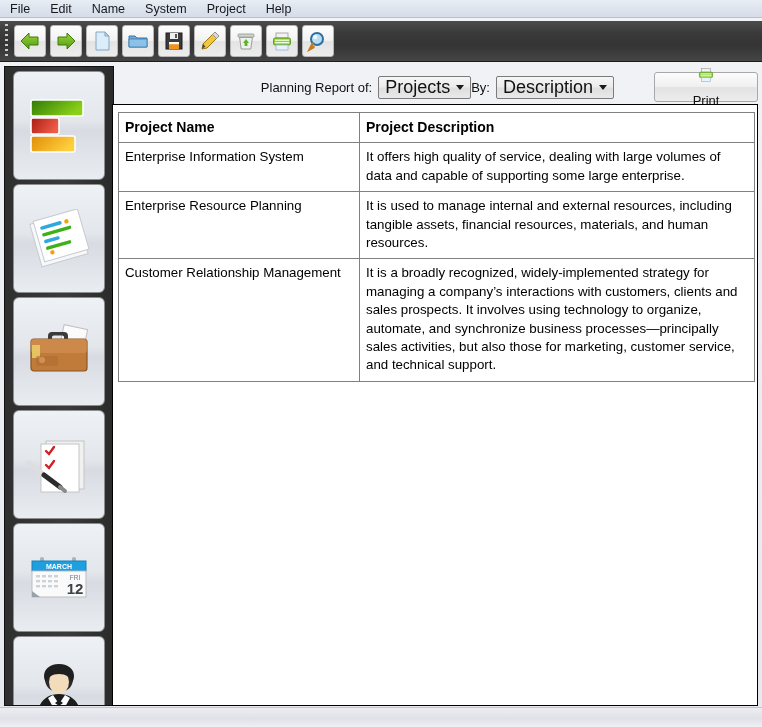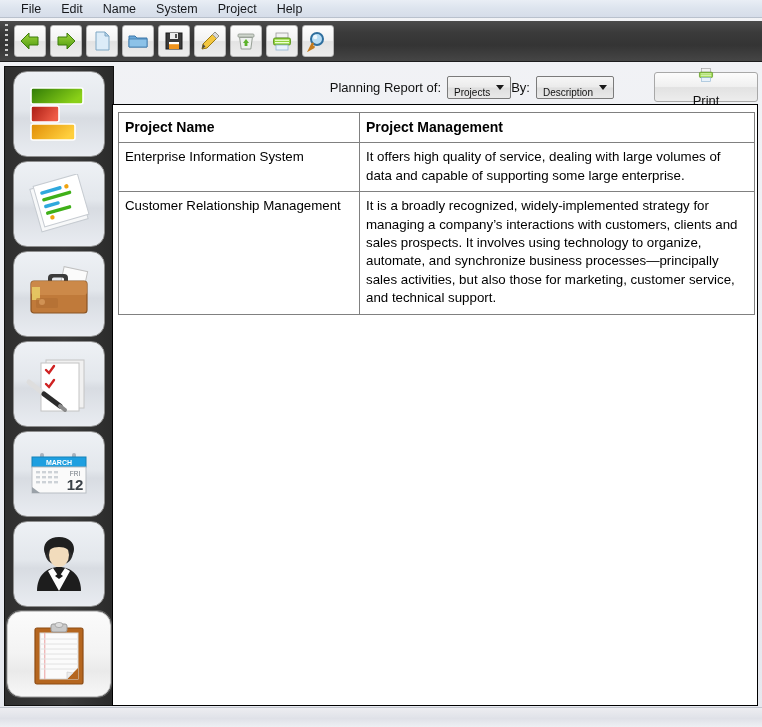--- a/index.html
+++ b/index.html
@@ -17,21 +17,21 @@
     background: linear-gradient(to bottom, #f2f3f6 0%, #e6e8ee 100%);
   }
 
   
   .menubar {
     position: absolute; left: 0; top: 0;
     width: 762px; height: 18px;
     background: linear-gradient(to bottom, #e9eef5 0%, #dde4ee 50%, #d6dde9 100%);
     border-bottom: 1px solid #b9c1cd;
     display: flex; align-items: center;
-    padding-left: 11px;
+    padding-left: 0;
   }
   .menu-item {
     font-size: 12.5px;
     color: #16181c;
     padding: 2px 10px;
     cursor: default;
     white-space: nowrap;
   }
 
   
@@ -68,24 +68,24 @@
   .sidebar {
     position: absolute; left: 4px; top: 66px;
     width: 110px; height: 640px;
     background: linear-gradient(to right, #2f2f2f 0%, #3b3b3b 55%, #2b2b2b 100%);
     border: 1px solid #111;
     padding-top: 4px;
     overflow: hidden;
   }
   .side-item {
     position: relative;
-    width: 92px; height: 86px;
+    width: 92px; height: 109px;
     margin: 0 auto 4px auto;
     border: 1px solid #8e8e8e;
-    border-radius: 14px;
+    border-radius: 6px;
     background: linear-gradient(to bottom, #eef1f5 0%, #e3e7ec 45%, #d8dce2 55%, #e9ecf1 100%);
     display: flex; align-items: center; justify-content: center;
     cursor: default;
   }
   .side-item.selected {
     width: 104px;
     margin-left: 2px;
     border: 1px solid #c9c9c9;
     background: linear-gradient(to bottom, #fbfbfb 0%, #f3f3f3 50%, #eaeaea 70%, #f7f7f7 100%);
     box-shadow: 0 0 0 1px rgba(255,255,255,0.25);
@@ -103,23 +103,23 @@
     margin-right: 6px;
     white-space: nowrap;
   }
   .rc-label.by { }
   .combo {
     position: relative;
     height: 23px;
     border: 1px solid #7b7b7b;
     border-radius: 2px;
     background: linear-gradient(to bottom, #f6f6f6 0%, #ebebeb 48%, #dedede 52%, #e9e9e9 100%);
-    display: flex; align-items: flex-end;
-    padding: 6px 20px 0 6px;
-    font-size: 10px; color: #111;
+    display: flex; align-items: flex-start;
+    padding: 0 20px 0 6px;
+    font-size: 18px; color: #111;
     cursor: default;
     white-space: nowrap;
   }
   .combo .caret {
     position: absolute; right: 6px; top: 50%;
     margin-top: -2px;
     width: 0; height: 0;
     border-left: 4px solid transparent;
     border-right: 4px solid transparent;
     border-top: 5px solid #1a1a1a;
@@ -459,29 +459,33 @@
 
   <div class="content-panel">
     <table class="report">
       <colgroup>
           <col class="c1">
           <col class="c2">
         </colgroup>
       <thead>
         <tr>
           <th>Project Name</th>
-          <th>Project Management</th>
+          <th>Project Description</th>
         </tr>
       </thead>
       <tbody>
         <tr>
           <td class="name">Enterprise Information System</td>
           <td>It offers high quality of service, dealing with large volumes of data and capable of supporting some large enterprise.</td>
         </tr>
         <tr>
+          <td class="name">Enterprise Resource Planning</td>
+          <td>It is used to manage internal and external resources, including tangible assets, financial resources, materials, and human resources.</td>
+        </tr>
+        <tr>
           <td class="name">Customer Relationship Management</td>
           <td>It is a broadly recognized, widely-implemented strategy for managing a company’s interactions with customers, clients and sales prospects. It involves using technology to organize, automate, and synchronize business processes—principally sales activities, but also those for marketing, customer service, and technical support.</td>
         </tr>
       </tbody>
     </table>
   </div>
 
   <div class="statusbar"></div>
 
 </div>

